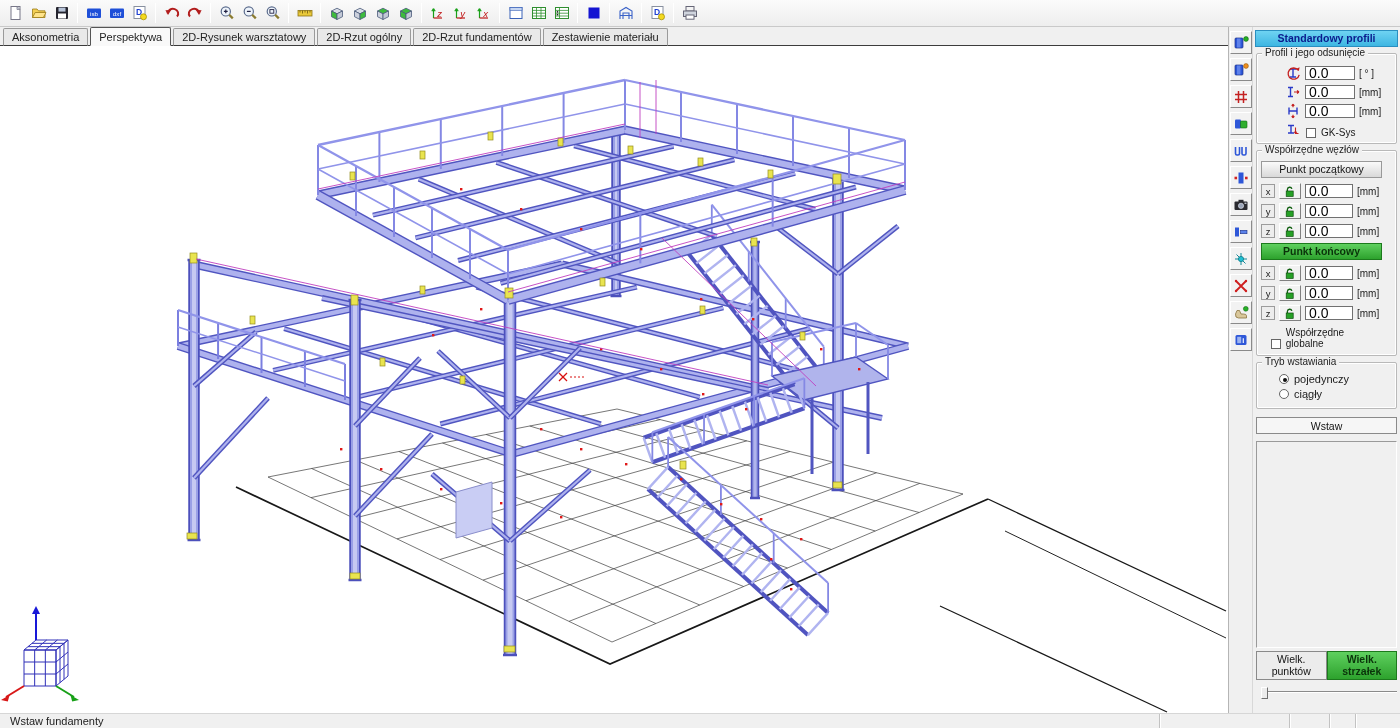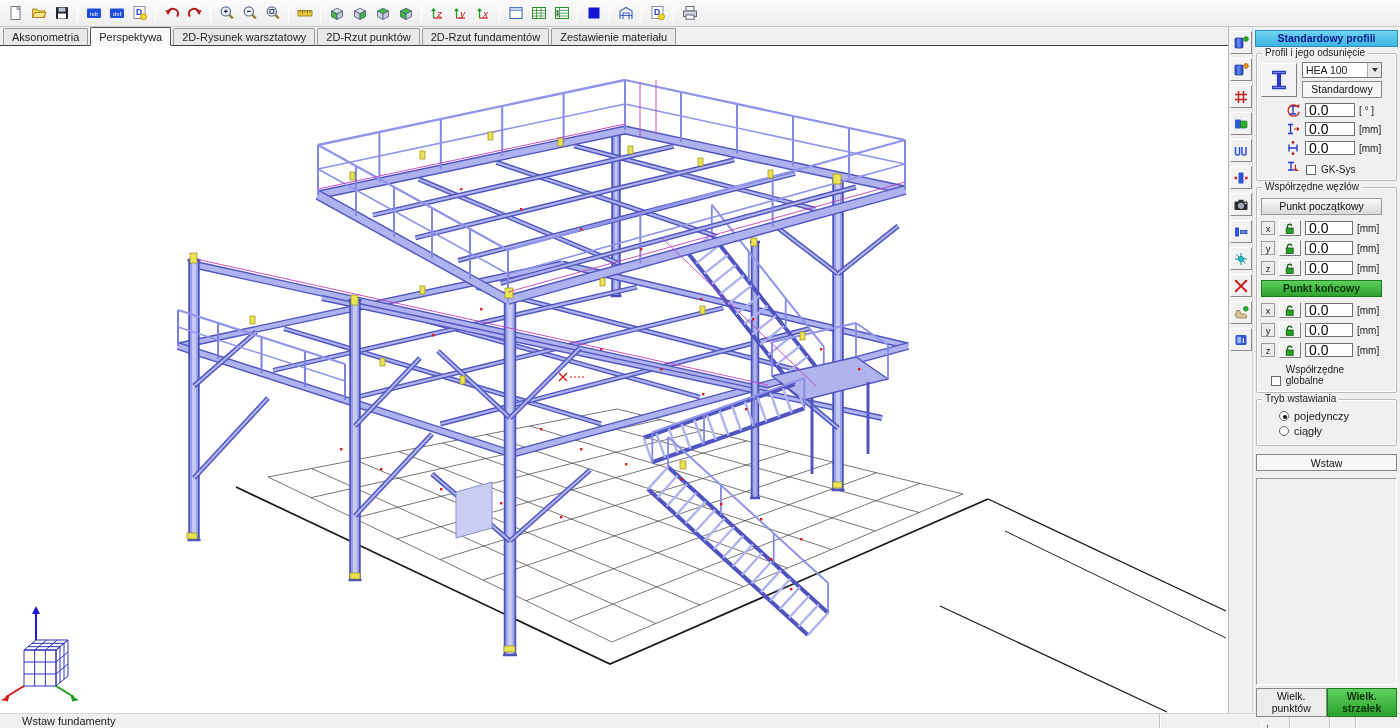--- a/index.html
+++ b/index.html
@@ -80,21 +80,21 @@
   .bb { flex:1; font-size:10.5px; padding:1px 0 2px; text-align:center; border:1px solid #8a8a8a; background:#ececec; color:#111; }
   .bb.green { background:linear-gradient(#5fd05f,#2da22d); border-color:#1c7a1c; color:#0a330a; font-weight:bold; }
   .slider { margin:7px 1px 0 6px; position:relative; height:12px; }
   .slider .track { position:absolute; left:0; right:0; top:4px; height:0; border-top:1px solid #8a8a8a; border-bottom:1px solid #fff; }
   .slider .handle { position:absolute; left:0; top:0; width:7px; height:12px; background:#ececec;
     border:1px solid; border-color:#fff #707070 #707070 #fff; }
 
   
   .statusbar { height:15px; flex:0 0 15px; background:#f0f0f0; border-top:1px solid #d6d6d6;
     display:flex; align-items:center; font-size:11px; color:#222; }
-  .spane { height:100%; display:flex; align-items:center; padding-left:22px; }
+  .spane { height:100%; display:flex; align-items:center; padding-left:10px; }
   .spane.main { flex:1; border-right:1px solid #c2c2c2; box-shadow:1px 0 0 #fff; }
   .spane.s1 { width:130px; border-right:1px solid #c2c2c2; box-shadow:1px 0 0 #fff; }
   .spane.s2 { width:40px; border-right:1px solid #c2c2c2; box-shadow:1px 0 0 #fff; }
   .spane.s3 { width:26px; border-right:1px solid #c2c2c2; box-shadow:1px 0 0 #fff; }
   .spane.s4 { width:44px; }
 </style>
 </head>
 <body>
 
 <div class="app">
@@ -307,21 +307,21 @@
       </div>
     </div>
 
   <div class="mainrow">
     <div class="leftcol">
 
       <div class="tabbar">
         <div class="tab">Aksonometria</div>
         <div class="tab active">Perspektywa</div>
         <div class="tab">2D-Rysunek warsztatowy</div>
-        <div class="tab">2D-Rzut punktów</div>
+        <div class="tab">2D-Rzut ogólny</div>
         <div class="tab">2D-Rzut fundamentów</div>
         <div class="tab">Zestawienie materiału</div>
       </div>
 
       <div class="viewport">
         <svg id="vp" width="1228" height="667" viewBox="0 0 1228 667">
             <line x1="268" y1="431" x2="612" y2="596" stroke="#3c3c3c" stroke-width="0.7"></line>
             <line x1="268" y1="431" x2="617" y2="363" stroke="#3c3c3c" stroke-width="0.7"></line>
             <line x1="311.625" y1="422.5" x2="655.875" y2="577.5" stroke="#3c3c3c" stroke-width="0.7"></line>
             <line x1="311" y1="451.625" x2="660.25" y2="373.625" stroke="#3c3c3c" stroke-width="0.7"></line>
@@ -734,38 +734,20 @@
               <text x="10.4" y="11.3" font-size="7.5" fill="#fff" font-weight="bold" text-anchor="middle">i</text>
             </svg>
           </div>
         </div>
 
       <div class="panel">
         <div class="panel-title">Standardowy profili</div>
 
         <div class="group">
           <span class="legend">Profil i jego odsunięcie</span>
-          <div class="prow">
-            <div class="bigprof">
-              <svg width="24" height="24" viewBox="0 0 24 24">
-                <path d="M5 4.5 H19 M5 19.5 H19" stroke="#2a3ac8" stroke-width="3.4"></path>
-                <path d="M12 4.5 V19.5" stroke="#2a3ac8" stroke-width="4.2"></path>
-                <path d="M6 4.5 H18 M6 19.5 H18" stroke="#7b88e8" stroke-width="1.2"></path>
-              </svg>
-            </div>
-            <div style="flex:1; display:flex; flex-direction:column; gap:3px;">
-              <div class="combo">
-                <div class="cval">HEA 100</div>
-                <div class="cbtn">
-                    <div class="tri"></div>
-                  </div>
-              </div>
-              <div class="btn">Standardowy</div>
-            </div>
-          </div>
 
           <div class="offrow">
             <svg viewBox="0 0 16 16">
               <path d="M5 4 h6 M5 12 h6 M8 4 v8" stroke="#2a3ac8" stroke-width="1.4"></path>
               <path d="M13.2 5.2 a5.6 5.6 0 1 0 1 4.6" fill="none" stroke="#c42020" stroke-width="1.3"></path>
               <path d="M14.6 2.2 l-.7 3.8 -3.2 -1.9 z" fill="#c42020"></path>
             </svg>
             <input class="field" value="0.0" style="">
             <span class="unit">[ ° ]</span>
           </div>

